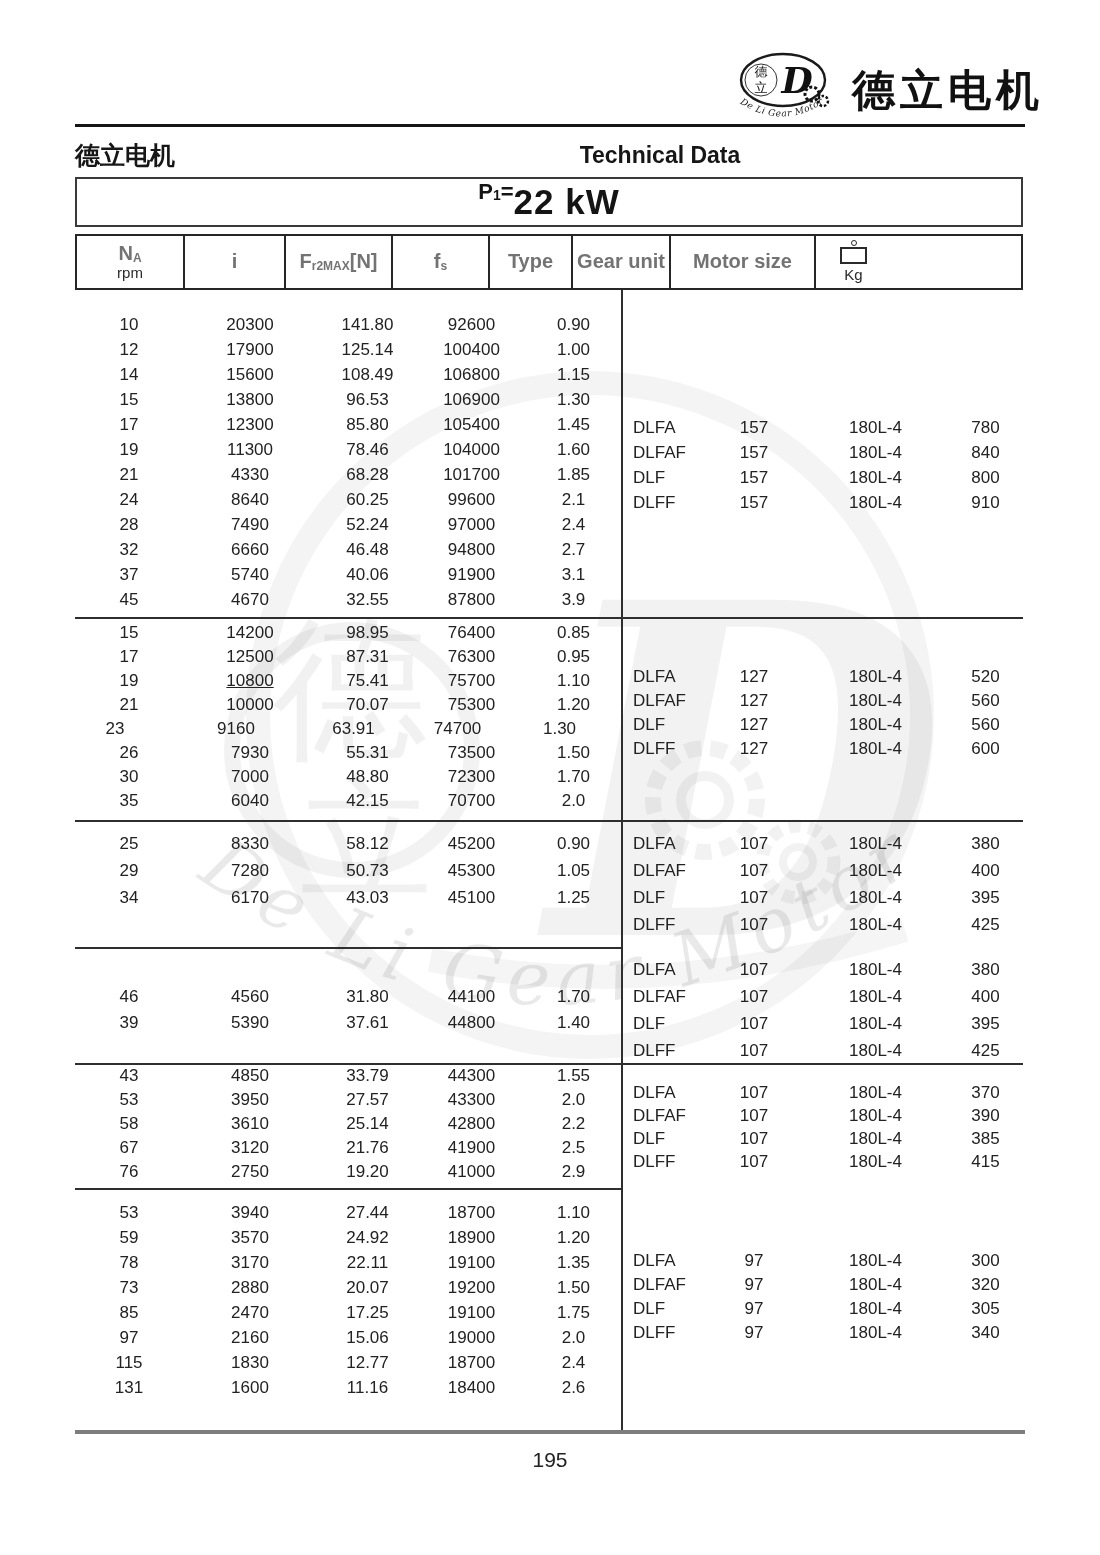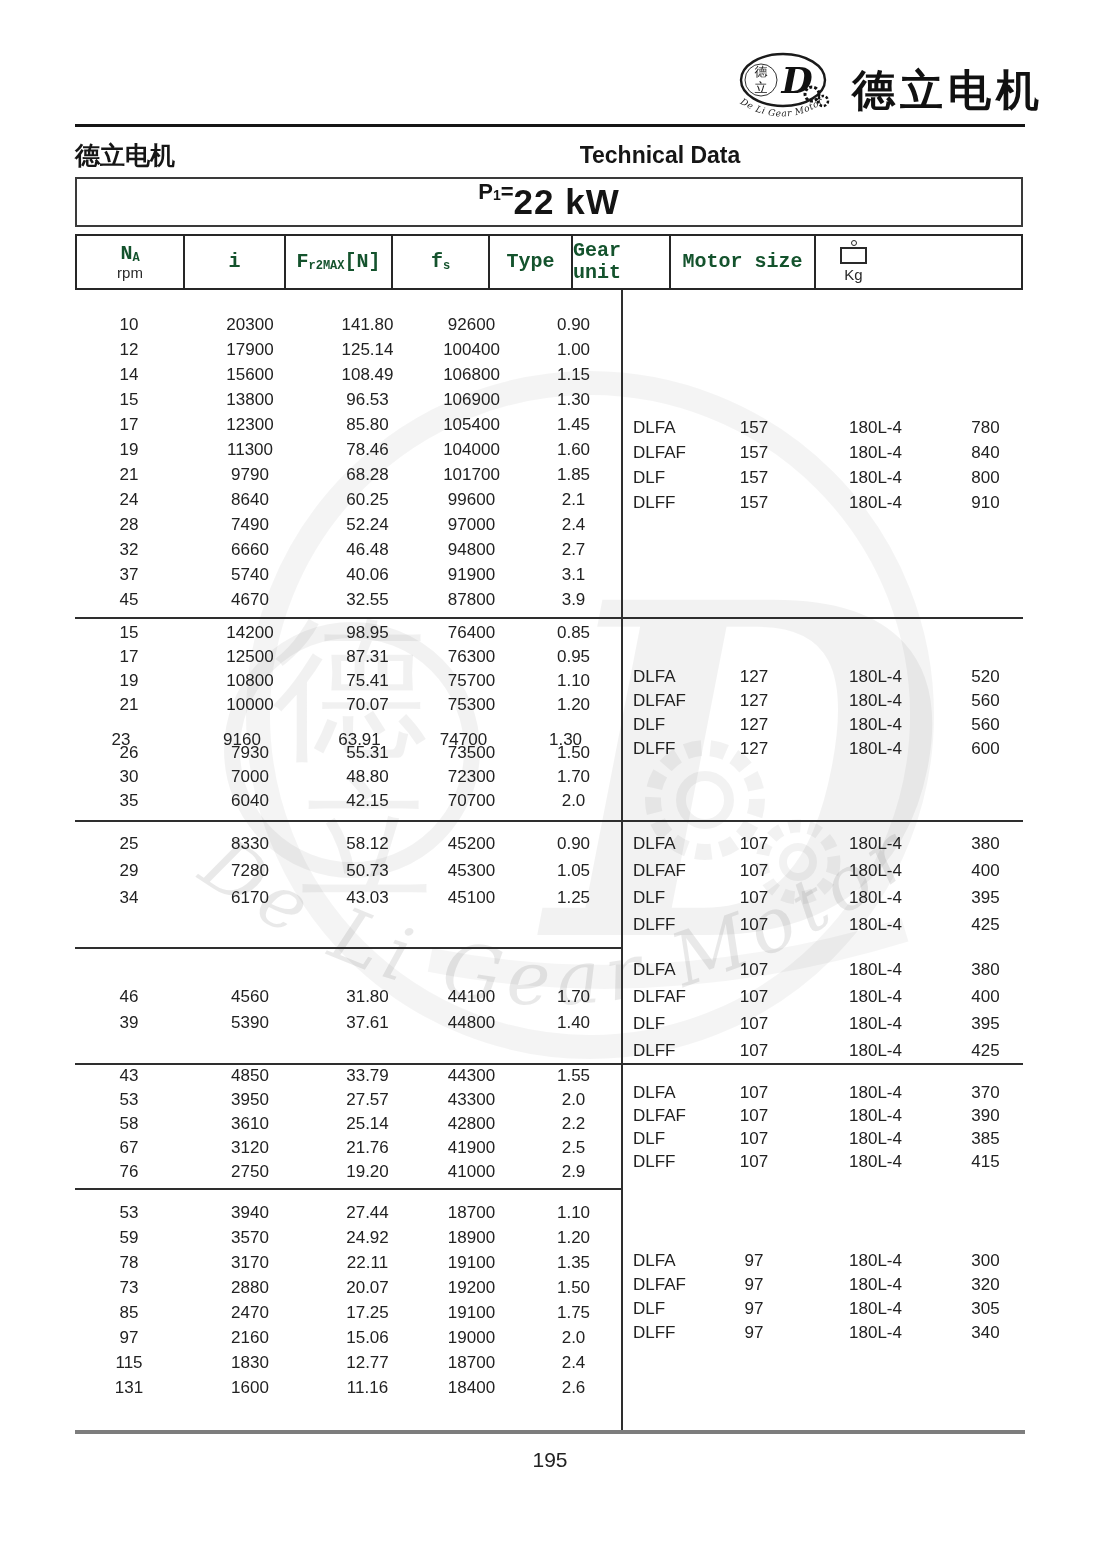--- a/index.html
+++ b/index.html
@@ -24,21 +24,21 @@
   .power-sub{font-size:14px;font-weight:bold;position:relative;bottom:-1px;}
   .power-eq{font-size:22px;font-weight:bold;}
   .power-val{font-size:35px;font-weight:bold;letter-spacing:1px;align-self:center;}
 
   
   .thead{position:absolute;left:75px;top:234px;width:948px;height:56px;border:2px solid #262626;
          box-sizing:border-box;display:flex;background:#fff;}
   .hcell{box-sizing:border-box;border-right:2px solid #262626;display:flex;flex-direction:column;
          align-items:center;justify-content:center;line-height:1.08;}
   .hcell:last-child{border-right:none;}
-  .h-main{font-size:20px;font-weight:bold;color:#14532d;font-family:Liberation Mono, monospace;}
+  .h-main{font-size:20px;font-weight:bold;color:#737373;}
   .h-sub{font-size:12px;font-weight:bold;position:relative;bottom:-2px;}
   .h-unit{font-size:15px;color:#2a2a2a;margin-top:1px;}
   .kg-icon{width:27px;height:17px;border:2px solid #2a2a2a;box-sizing:border-box;position:relative;margin:6px 0 2px 0;}
   .kg-icon::before{content:"";position:absolute;left:50%;top:-9px;transform:translateX(-50%);
         width:6px;height:6px;border:1.5px solid #2a2a2a;border-radius:50%;background:#fff;box-sizing:border-box;}
 
   
   .drow{position:absolute;display:flex;font-size:17px;color:#222;white-space:nowrap;}
   .dcell{display:inline-block;text-align:center;overflow:visible;}
   .type-cell{text-align:left;padding-left:11px;box-sizing:border-box;}
@@ -177,21 +177,21 @@
         </div>
         <div class="drow left" style="top: 437px; left: 75px; height: 25px; line-height: 25px;">
           <span class="dcell" style="width: 108px;">19</span>
           <span class="dcell" style="width: 134px;">11300</span>
           <span class="dcell" style="width: 101px;">78.46</span>
           <span class="dcell" style="width: 107px;">104000</span>
           <span class="dcell" style="width: 97px;">1.60</span>
         </div>
         <div class="drow left" style="top: 462px; left: 75px; height: 25px; line-height: 25px;">
           <span class="dcell" style="width: 108px;">21</span>
-          <span class="dcell" style="width: 134px;">9790</span>
+          <span class="dcell" style="width: 134px;">4330</span>
           <span class="dcell" style="width: 101px;">68.28</span>
           <span class="dcell" style="width: 107px;">101700</span>
           <span class="dcell" style="width: 97px;">1.85</span>
         </div>
         <div class="drow left" style="top: 487px; left: 75px; height: 25px; line-height: 25px;">
           <span class="dcell" style="width: 108px;">24</span>
           <span class="dcell" style="width: 134px;">8640</span>
           <span class="dcell" style="width: 101px; text-align: center;">60.25</span>
           <span class="dcell" style="width: 107px;">99600</span>
           <span class="dcell" style="width: 97px;">2.1</span>
@@ -258,33 +258,33 @@
         </div>
         <div class="drow left" style="top: 645px; left: 75px; height: 24px; line-height: 24px;">
           <span class="dcell" style="width: 108px;">17</span>
           <span class="dcell" style="width: 134px;">12500</span>
           <span class="dcell" style="width: 101px;">87.31</span>
           <span class="dcell" style="width: 107px;">76300</span>
           <span class="dcell" style="width: 97px;">0.95</span>
         </div>
         <div class="drow left" style="top: 669px; left: 75px; height: 24px; line-height: 24px;">
           <span class="dcell" style="width: 108px;">19</span>
-          <span class="dcell" style="width: 134px;">10800</span>
+          <span class="dcell" style="width: 134px; text-decoration: underline;">10800</span>
           <span class="dcell" style="width: 101px;">75.41</span>
           <span class="dcell" style="width: 107px;">75700</span>
           <span class="dcell" style="width: 97px;">1.10</span>
         </div>
         <div class="drow left" style="top: 693px; left: 75px; height: 24px; line-height: 24px;">
           <span class="dcell" style="width: 108px;">21</span>
           <span class="dcell" style="width: 134px;">10000</span>
           <span class="dcell" style="width: 101px;">70.07</span>
           <span class="dcell" style="width: 107px;">75300</span>
           <span class="dcell" style="width: 97px;">1.20</span>
         </div>
-        <div class="drow left" style="top: 717px; left: 67px; height: 24px; line-height: 24px; margin-top: 11px;">
+        <div class="drow left" style="top: 717px; left: 61px; height: 24px; line-height: 24px;">
           <span class="dcell" style="width: 108px;">23</span>
           <span class="dcell" style="width: 134px;">9160</span>
           <span class="dcell" style="width: 101px;">63.91</span>
           <span class="dcell" style="width: 107px;">74700</span>
           <span class="dcell" style="width: 97px;">1.30</span>
         </div>
         <div class="drow left" style="top: 741px; left: 75px; height: 24px; line-height: 24px;">
           <span class="dcell" style="width: 108px;">26</span>
           <span class="dcell" style="width: 134px;">7930</span>
           <span class="dcell" style="width: 101px;">55.31</span>

